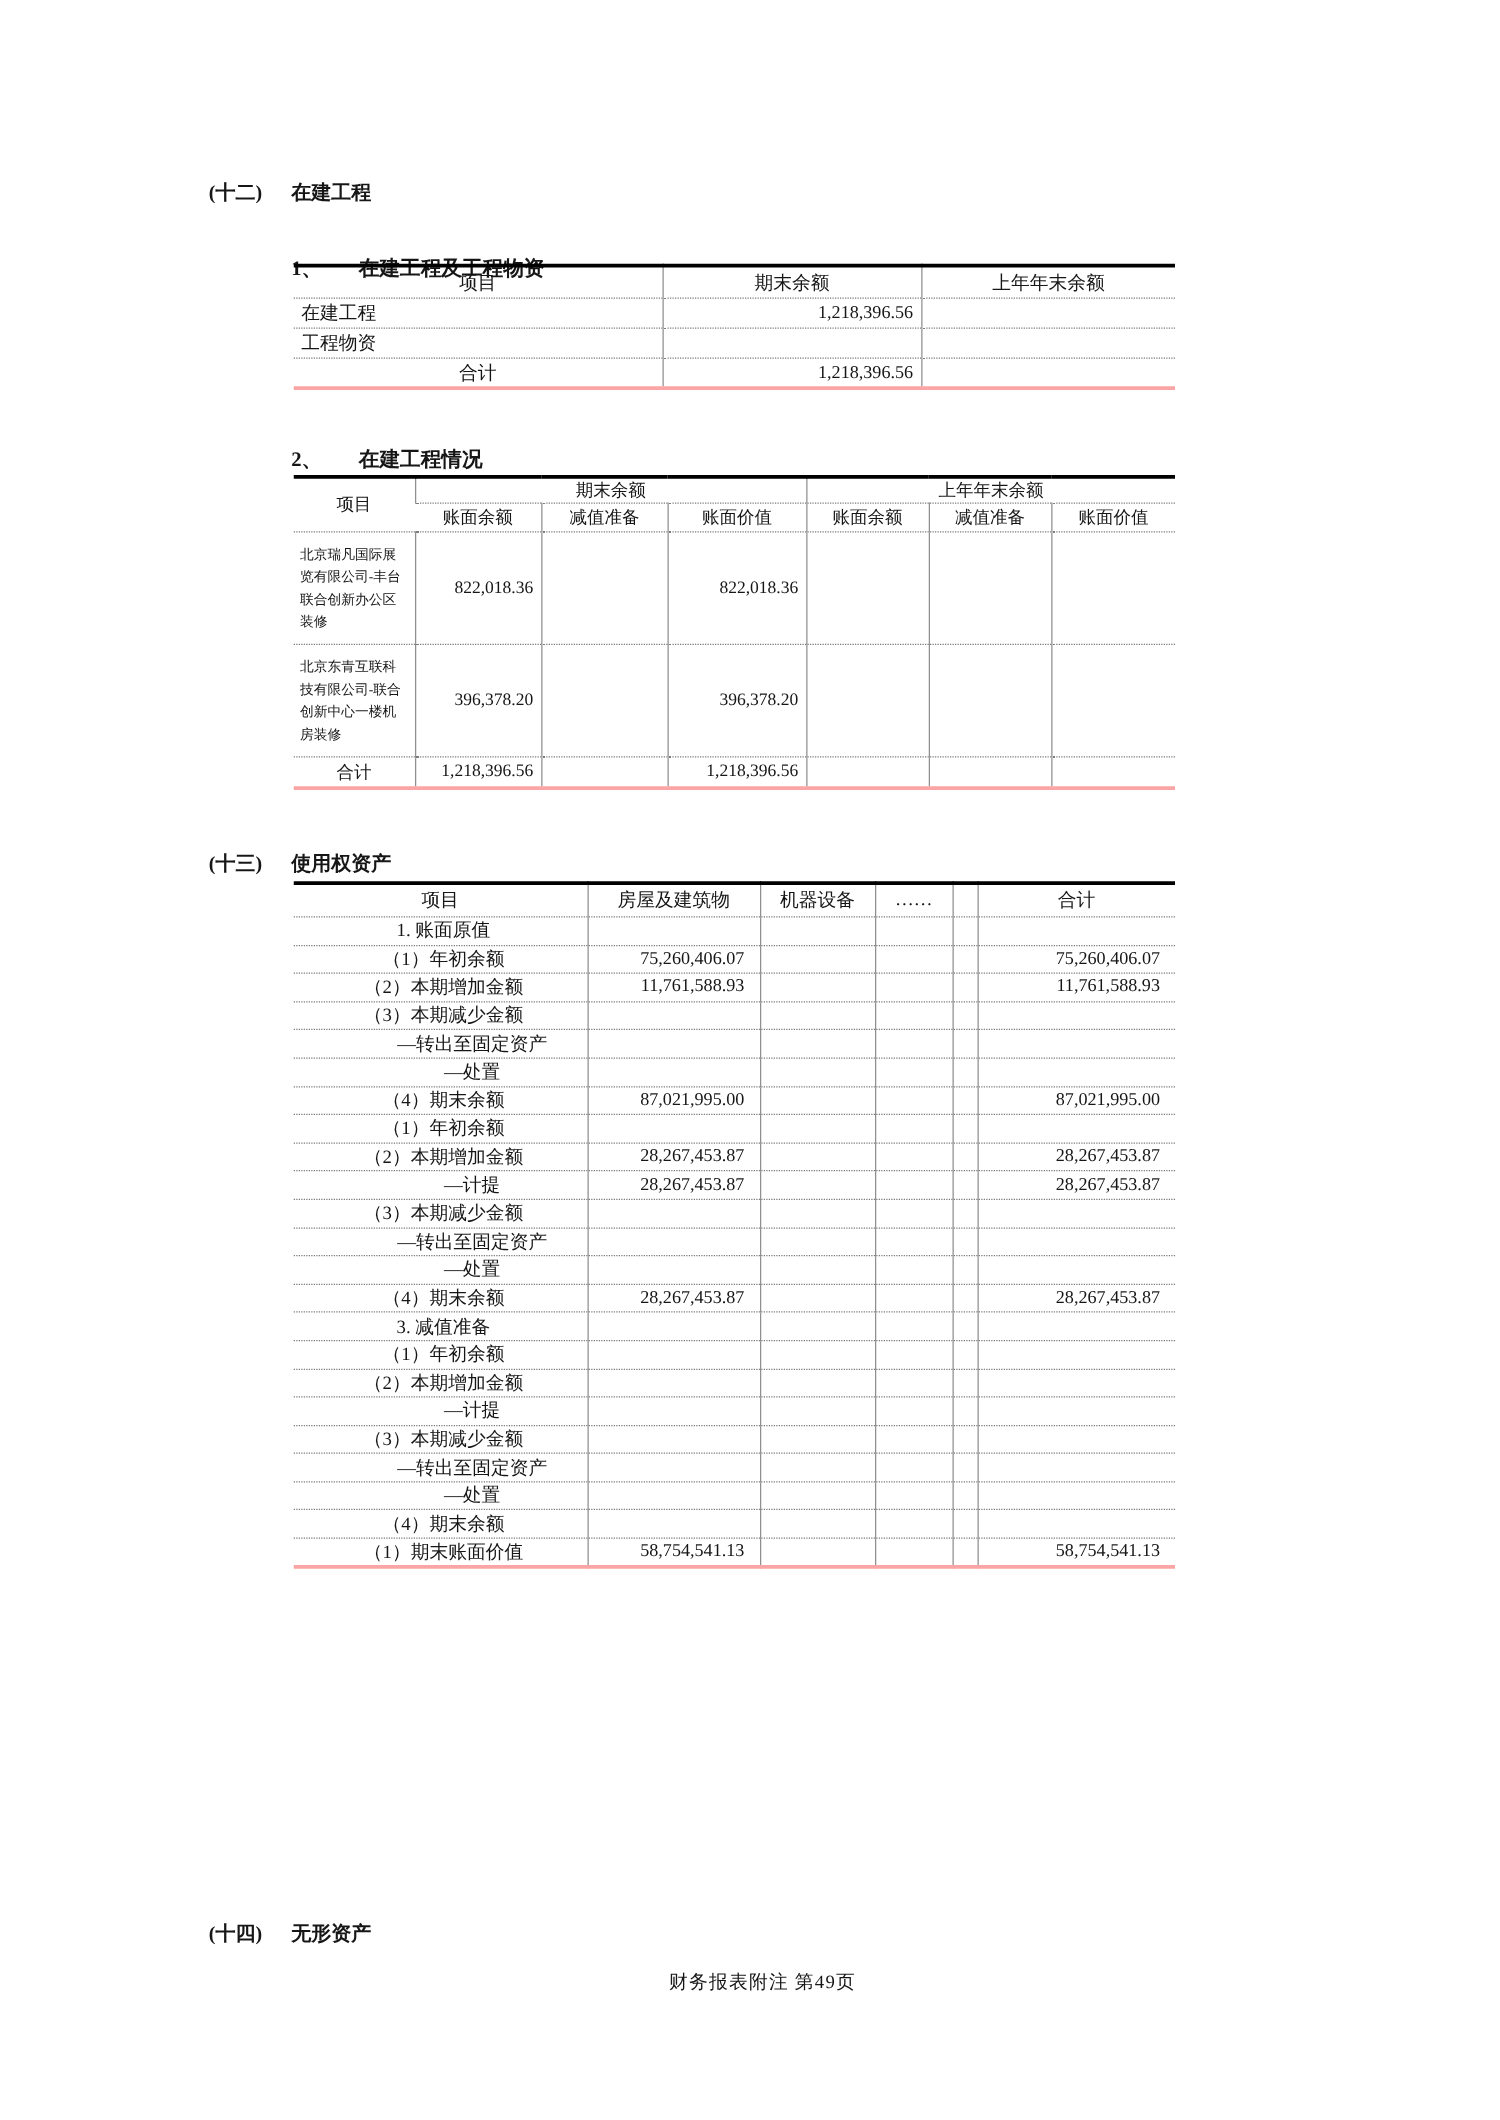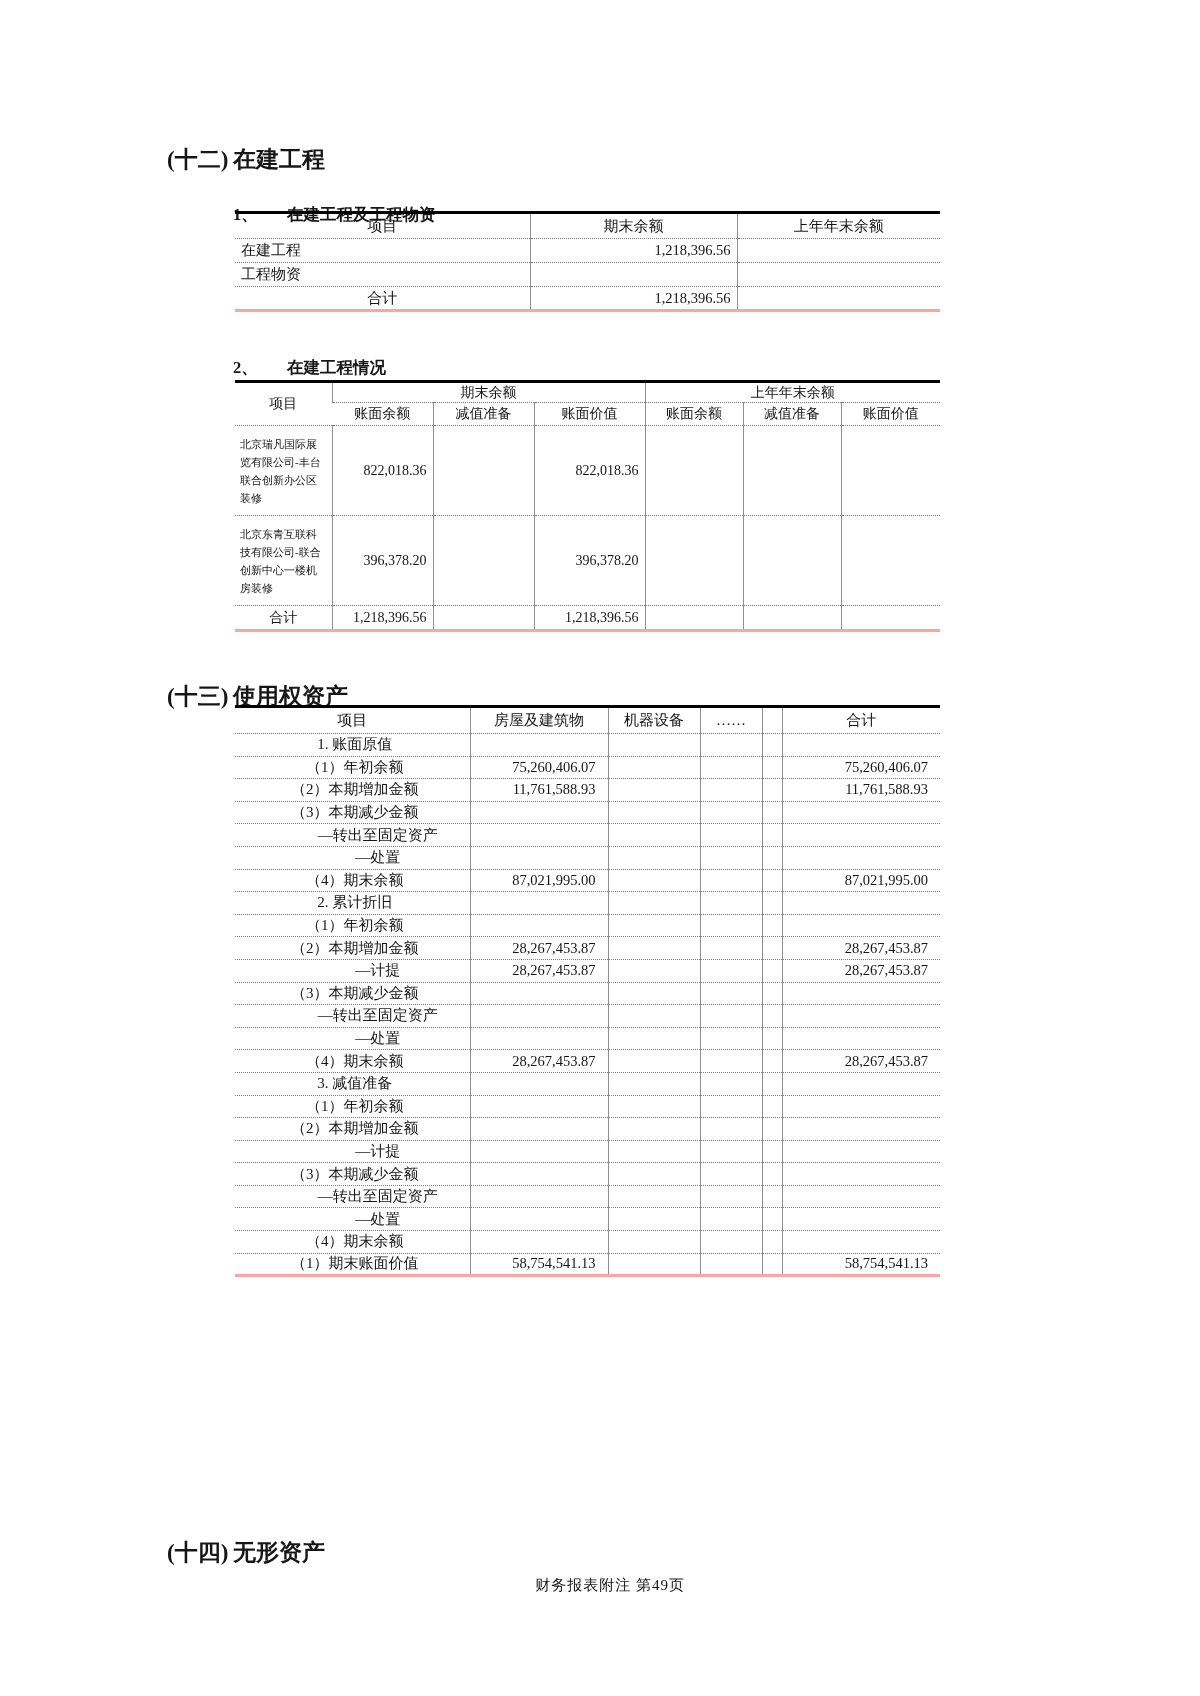--- a/index.html
+++ b/index.html
@@ -3,21 +3,21 @@
 <meta charset="utf-8">
 <style>
   html,body { margin:0; padding:0; background:#e9e9e9; }
   .page {
     position:relative; width:1200px; height:1696px; margin:0 auto;
     background:#ffffff; overflow:hidden;
     font-family:"Liberation Serif","DejaVu Serif",serif;
     color:#161616;
   }
   
-  .sec-head { position:absolute; left:167px; font-size:23px; font-weight:bold; white-space:nowrap; }
+  .sec-head { position:absolute; left:167px; font-size:16px; font-weight:bold; white-space:nowrap; }
   .sec-num  { display:inline-block; width:66px; }
   .sub-head { position:absolute; left:233px; font-size:16.5px; font-weight:bold; white-space:nowrap; }
   .sub-num  { display:inline-block; width:54px; }
 
   
   .t { position:absolute; left:235px; width:705px; border-collapse:collapse; table-layout:fixed;
        border-top:3px solid #000; border-bottom:3px solid #fca5a5; }
   .t th, .t td { font-weight:normal; padding:0 6px; vertical-align:middle;
        border-left:1px solid #8f8f8f; overflow:hidden; }
   .t th:first-child, .t td:first-child { border-left:none; }
@@ -234,28 +234,20 @@
         </tr>
         <tr>
           <td class="c-item lv2">（4）期末余额</td>
           <td class="c-num">87,021,995.00</td>
           <td class="c-num"></td>
           <td class="c-num"></td>
           <td class="c-num"></td>
           <td class="c-num">87,021,995.00</td>
         </tr>
         <tr>
-          <td class="c-item lv1">2. 累计折旧</td>
-          <td class="c-num"></td>
-          <td class="c-num"></td>
-          <td class="c-num"></td>
-          <td class="c-num"></td>
-          <td class="c-num"></td>
-        </tr>
-        <tr>
           <td class="c-item lv2">（1）年初余额</td>
           <td class="c-num"></td>
           <td class="c-num"></td>
           <td class="c-num"></td>
           <td class="c-num"></td>
           <td class="c-num"></td>
         </tr>
         <tr>
           <td class="c-item lv2">（2）本期增加金额</td>
           <td class="c-num">28,267,453.87</td>

